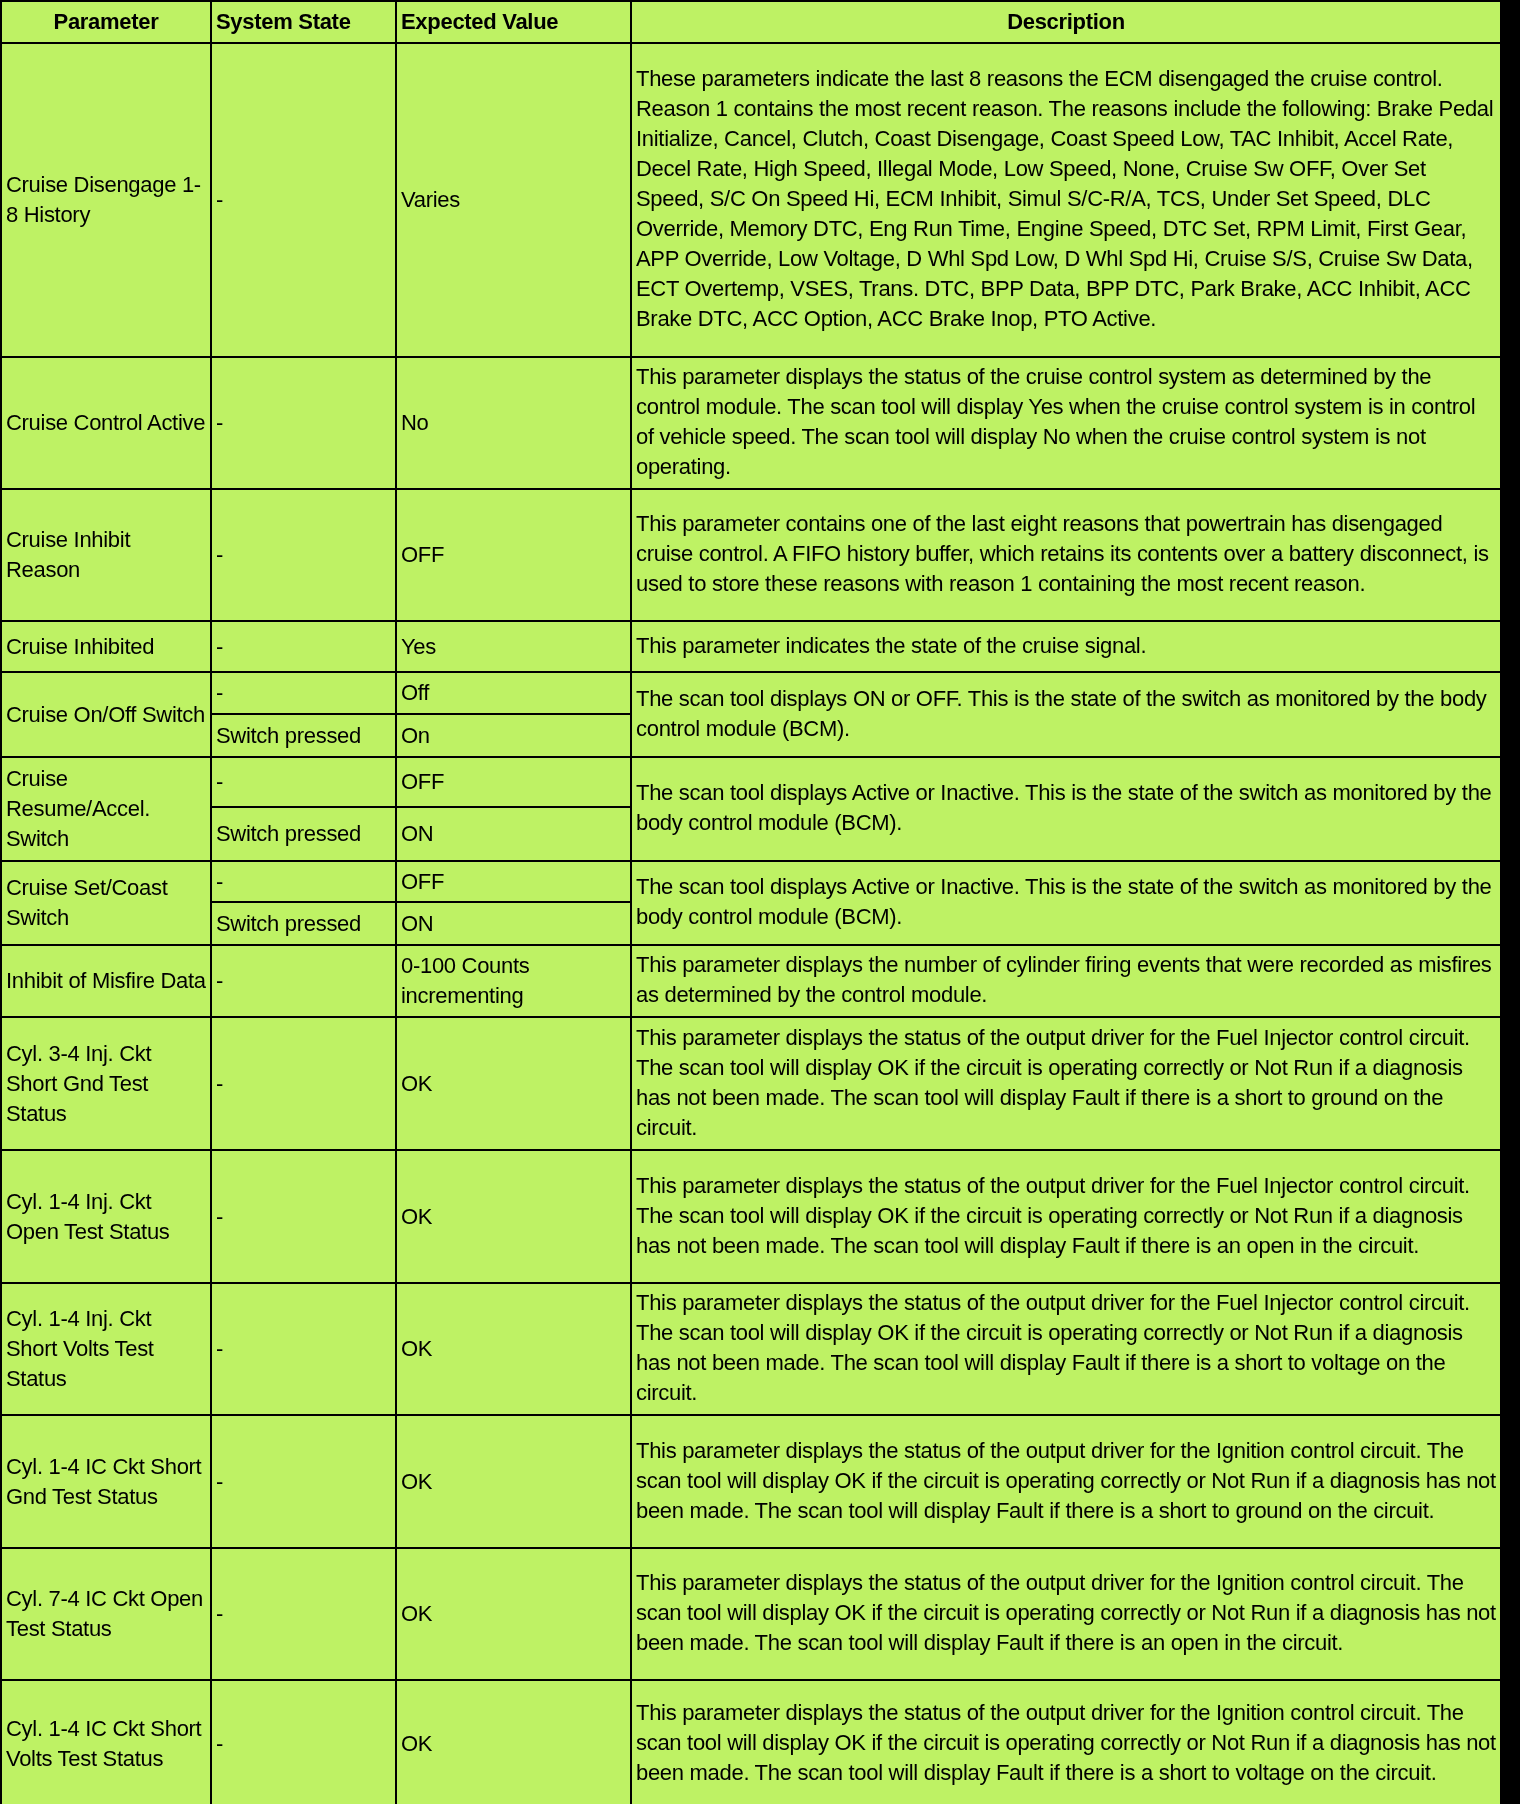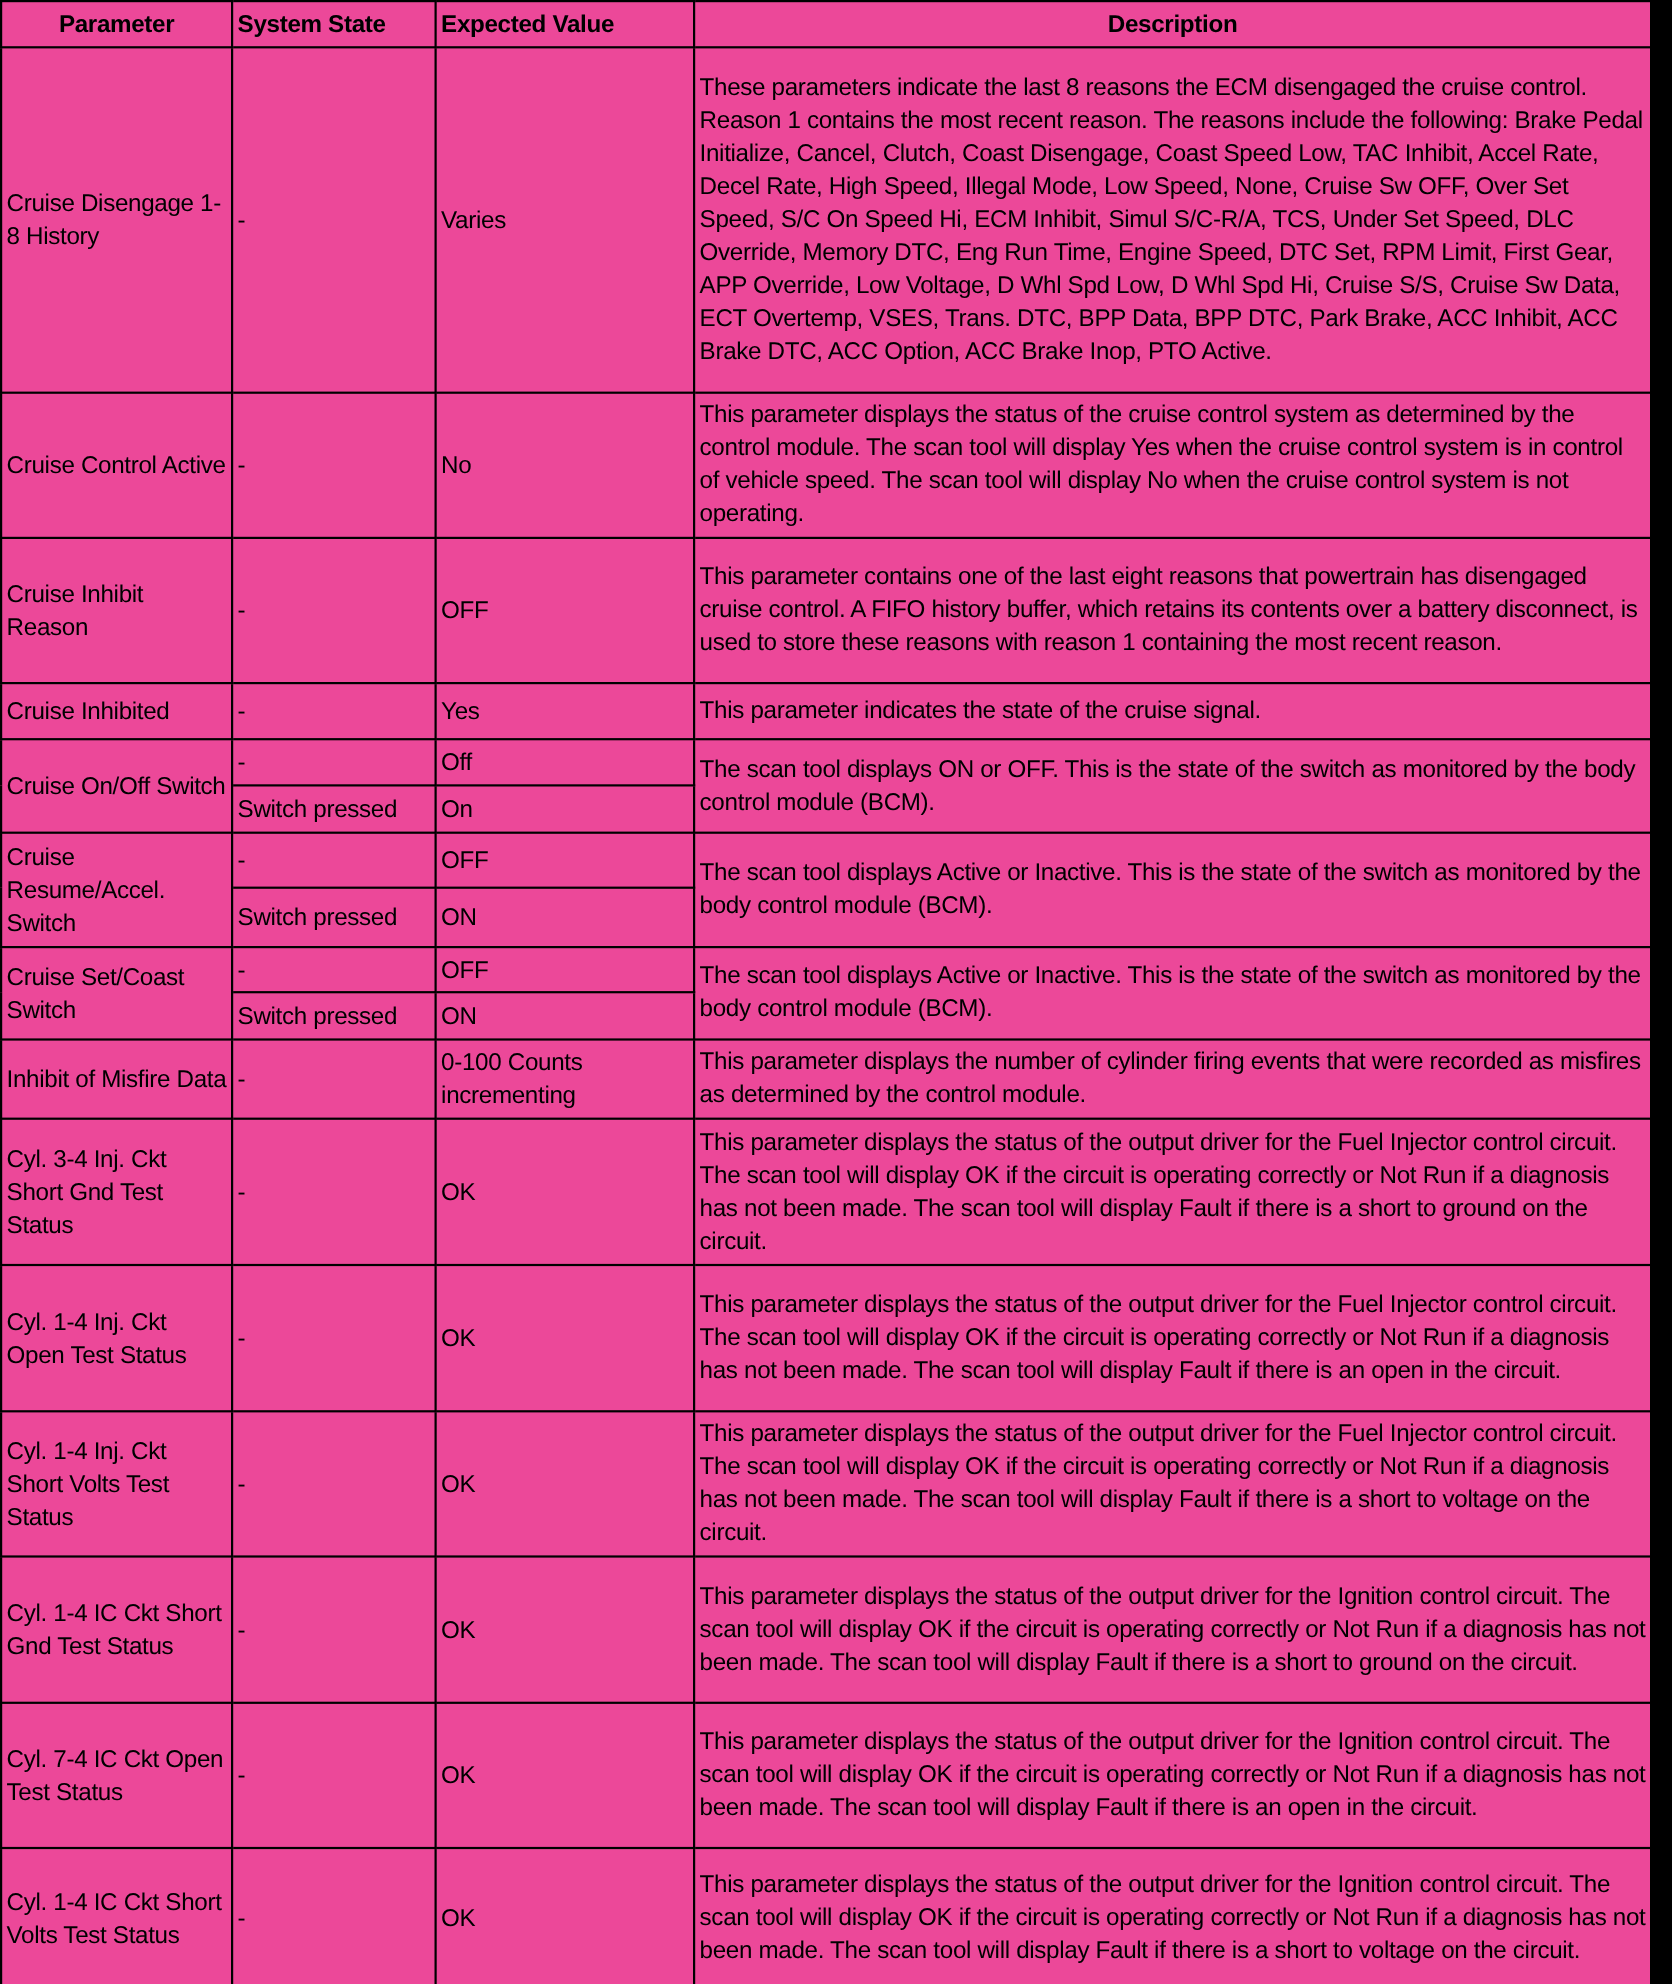--- a/index.html
+++ b/index.html
@@ -1,17 +1,17 @@
 <!DOCTYPE html>
 <html><head>
 <meta charset="utf-8">
 <style>
   html, body { margin: 0; padding: 0; background: #000; }
   body { width: 1520px; height: 1804px; overflow: hidden; position: relative; }
-  .page { position: absolute; left: 0; top: 0; width: 1500px; height: 1804px; background: #ec4899; }
+  .page { position: absolute; left: 0; top: 0; width: 1500px; height: 1804px; background: #bef264; }
   table.params {
     position: absolute; left: 0; top: 0;
     width: 1500px;
     border-collapse: collapse;
     font-family: "Liberation Sans", sans-serif;
     font-size: 22px;
     line-height: 30px;
     color: #000;
     table-layout: fixed;
   }

